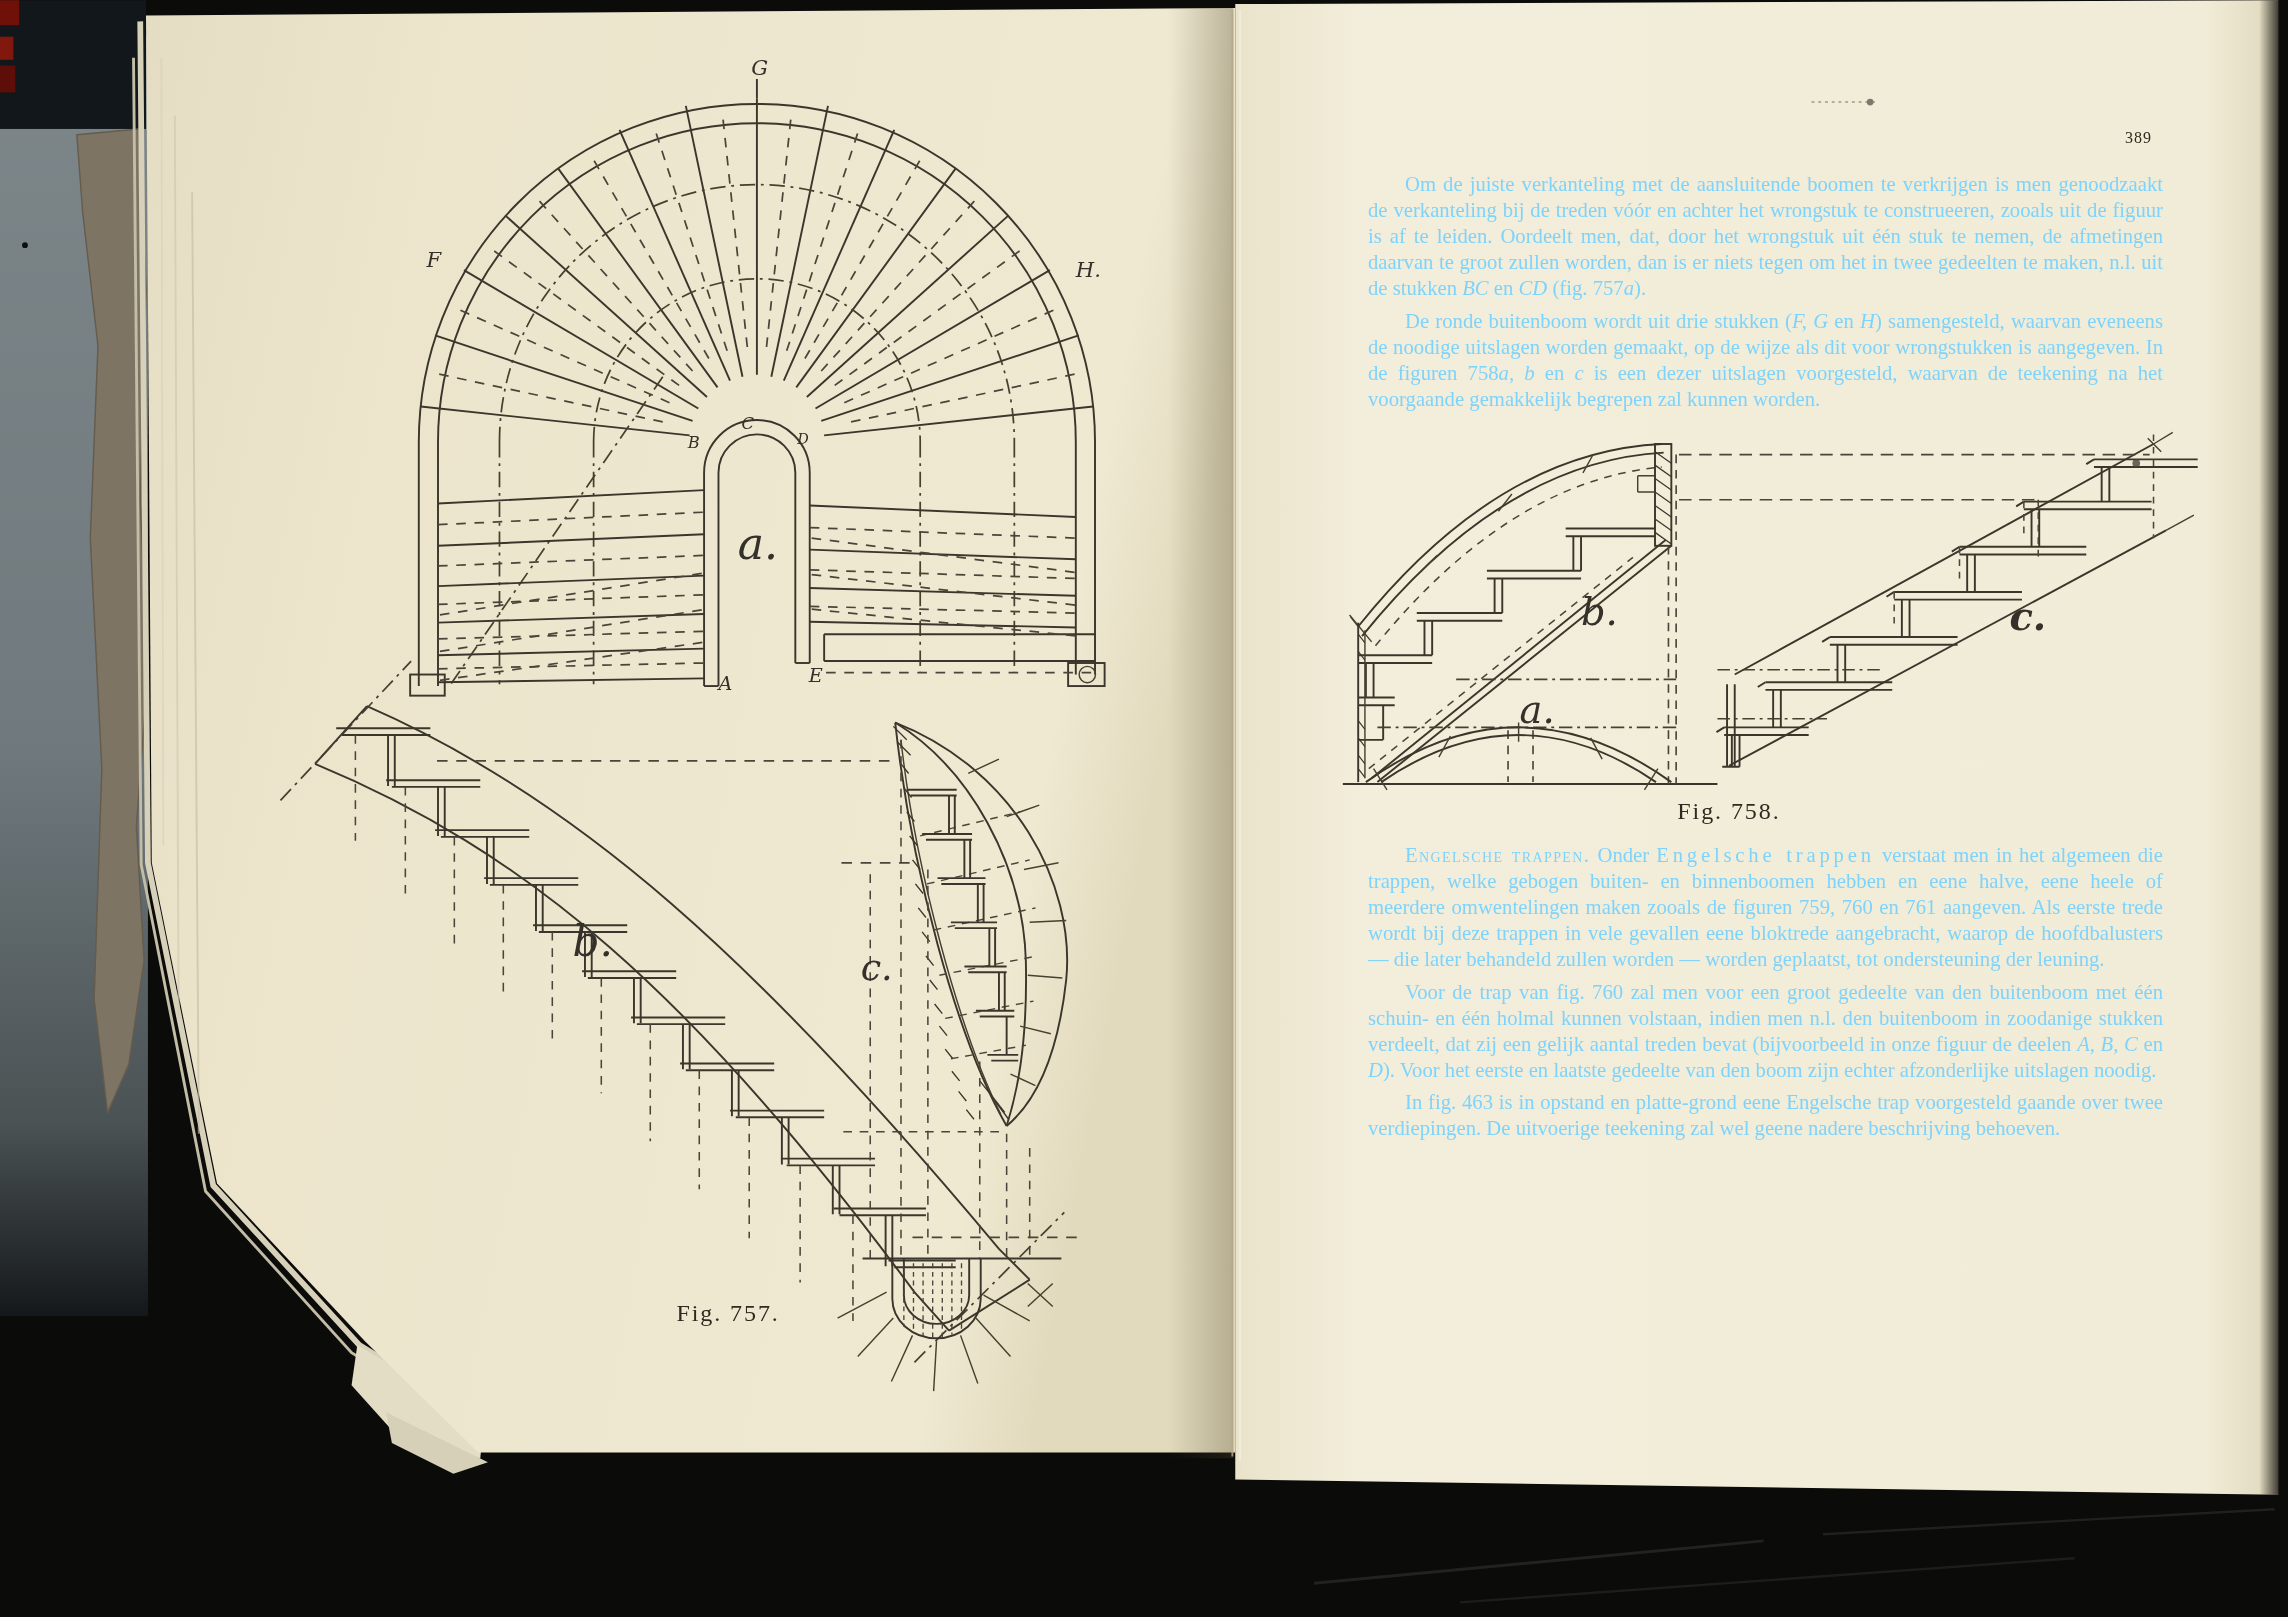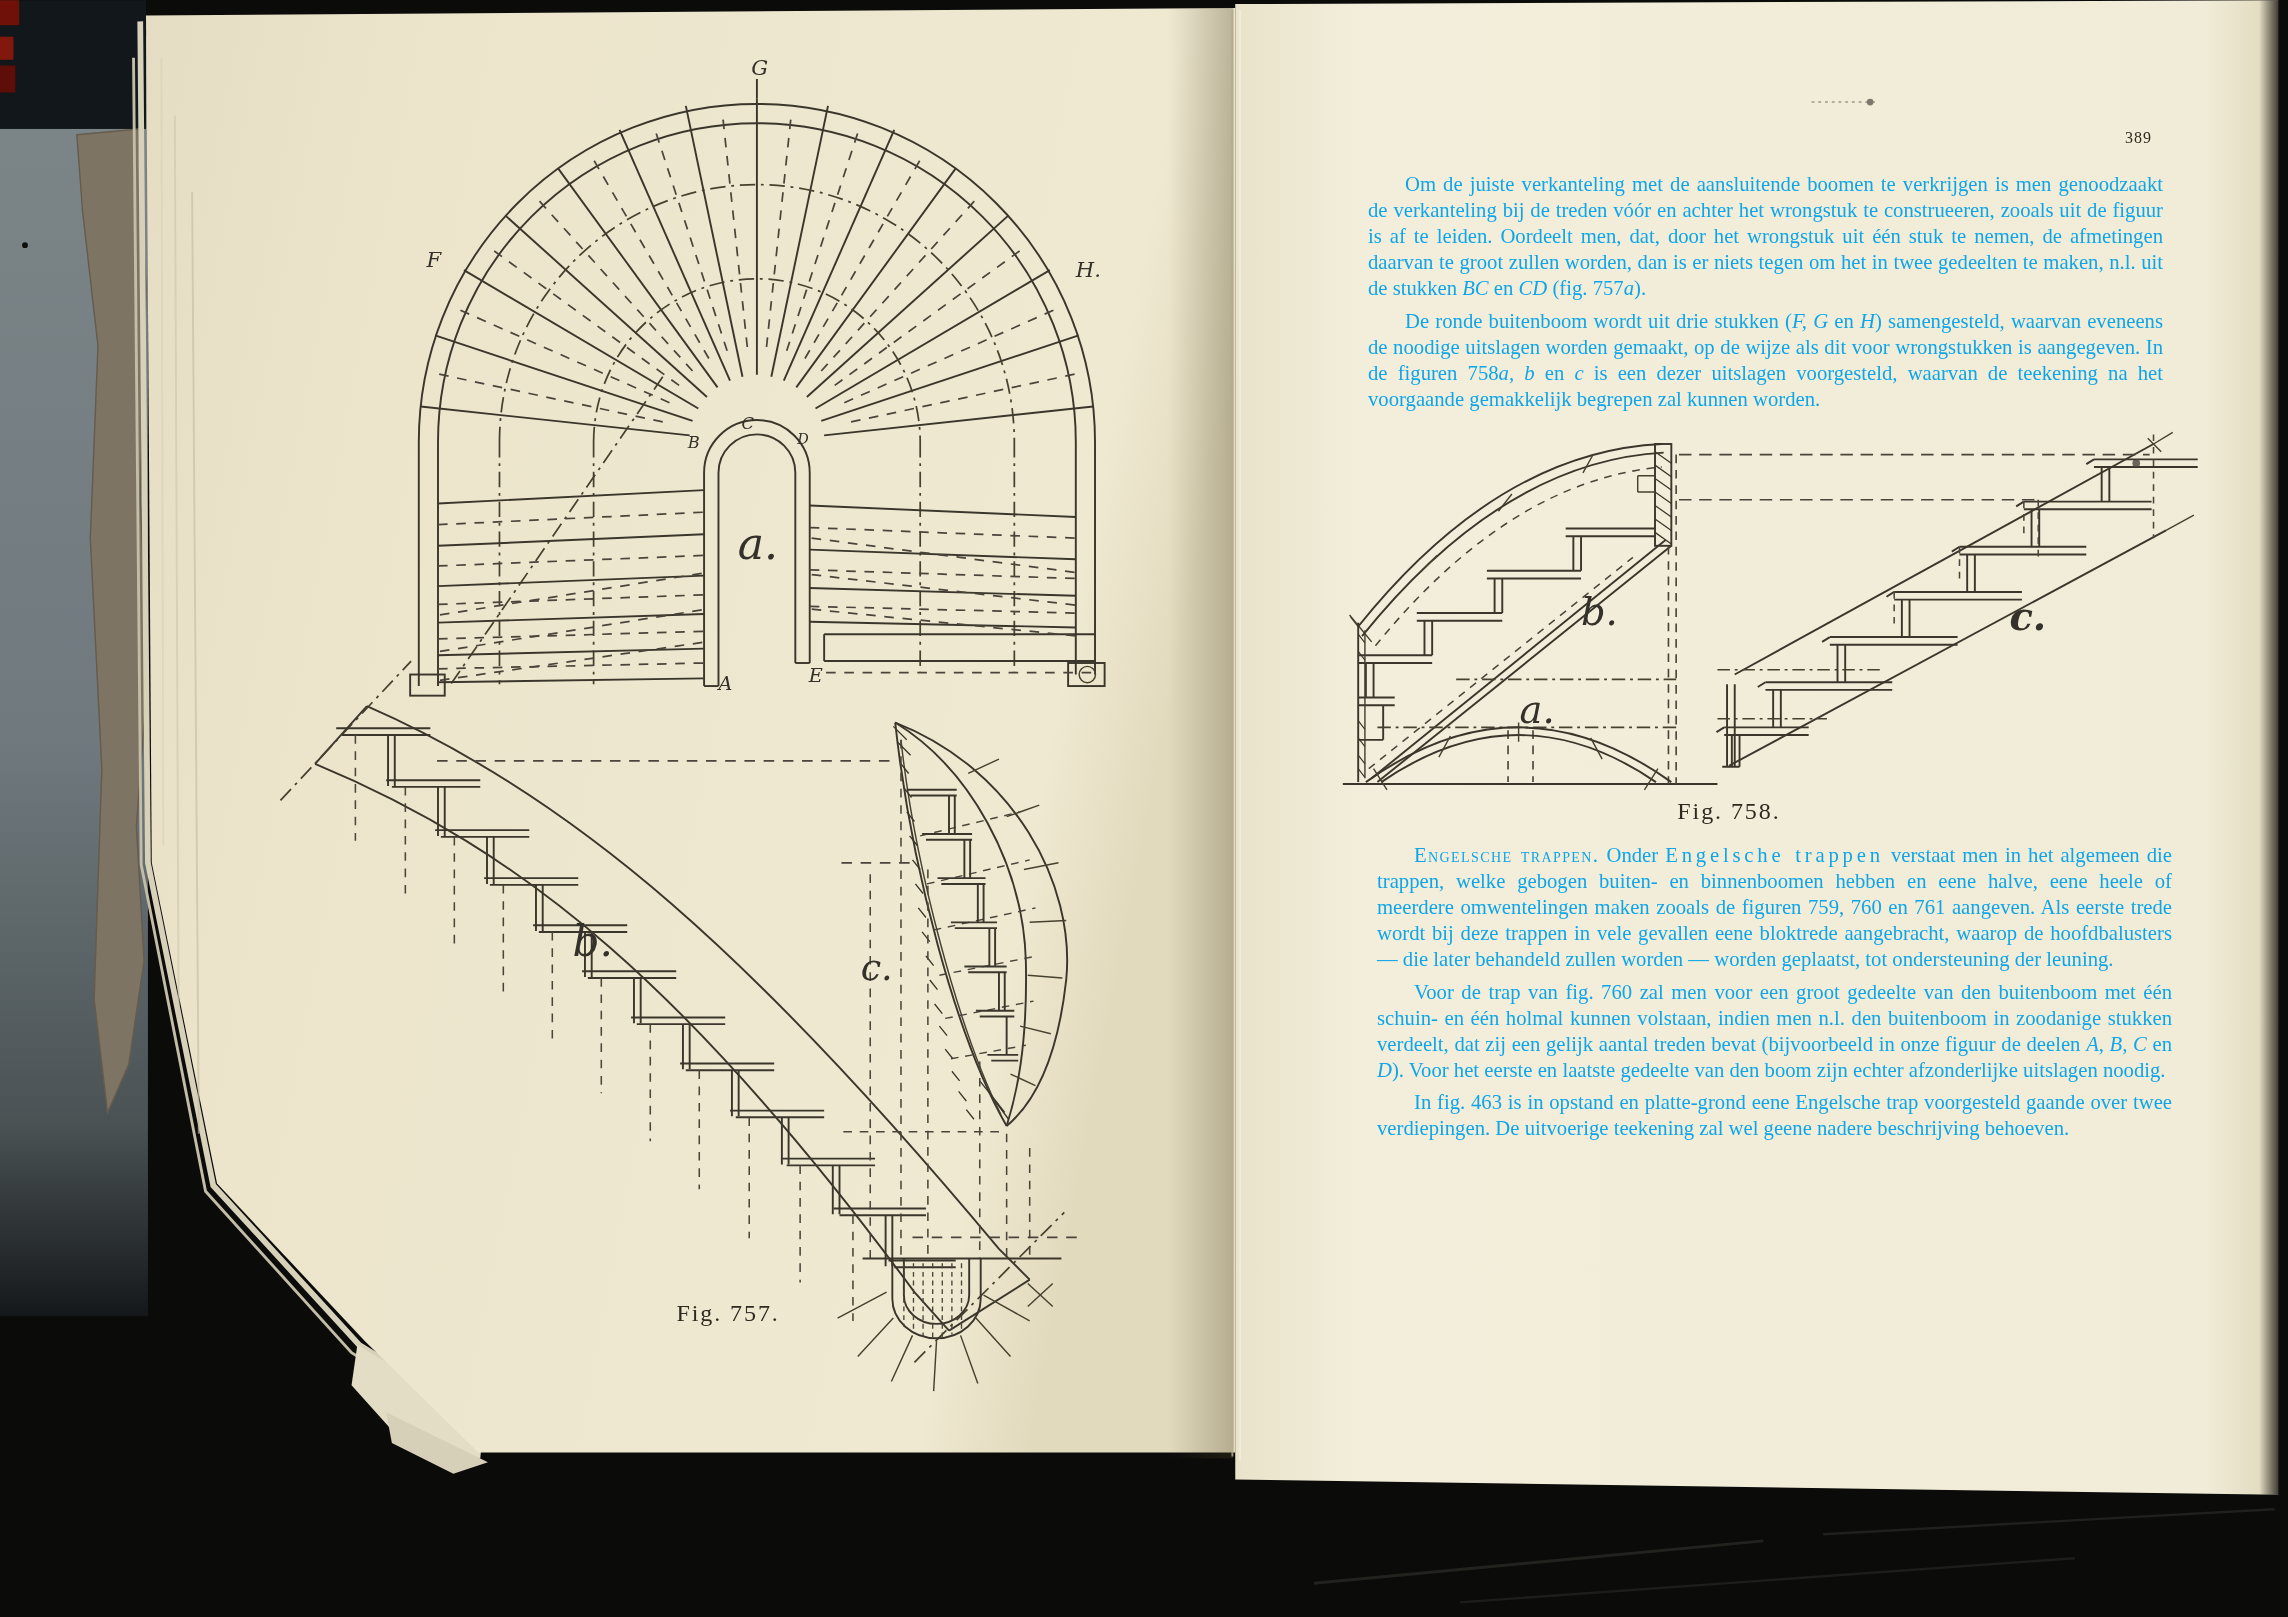--- a/index.html
+++ b/index.html
@@ -5,21 +5,21 @@
   html,body{margin:0;padding:0;background:#0b0b0a;}
   .scan{position:relative;width:2288px;height:1618px;background:#0b0b0a;overflow:hidden;
         font-family:"Liberation Serif","DejaVu Serif",serif;}
   svg{position:absolute;left:0;top:0;}
   .ink{stroke:#3b362b;fill:none;stroke-width:2;}
   .ink15{stroke:#46402f;fill:none;stroke-width:1.5;}
   .dash{stroke:#4a443a;fill:none;stroke-width:1.8;stroke-dasharray:10 9;}
   .dashdot{stroke:#46402f;fill:none;stroke-width:1.8;stroke-dasharray:16 6 3 6;}
   .figlabel{font-family:"DejaVu Serif",serif;font-style:italic;fill:#34302a;}
   .caption{font-family:"Liberation Serif",serif;fill:#2e2a20;letter-spacing:2px;}
-  .rp-text{position:absolute;color:#0ea5e9;font-size:20.7px;line-height:26px;text-align:justify;}
+  .rp-text{position:absolute;color:#7dd3fc;font-size:20.7px;line-height:26px;text-align:justify;}
   .rp-text p{margin:0 0 6.7px 0;text-indent:37px;}
   .run-n{font-style:normal;}
   .run-i{font-style:italic;}
   .run-sc{font-variant:small-caps;letter-spacing:1.4px;}
   .run-sp{letter-spacing:3.8px;}
   .pagenum{position:absolute;color:#2e2a20;font-size:16px;text-align:right;letter-spacing:1px;}
 </style>
 </head>
 <body>
 
@@ -389,20 +389,20 @@
   </g>
 </svg>
 
 <div class="pagenum" style="left:1355px;top:129px;width:797px;">389</div>
 
 <div class="rp-text" style="left:1368px;top:171px;width:795px;">
   <p><span class="run-n">Om de juiste verkanteling met de aansluitende boomen te verkrijgen is men genoodzaakt de verkanteling bij de treden vóór en achter het wrongstuk te construeeren, zooals uit de figuur is af te leiden. Oordeelt men, dat, door het wrongstuk uit één stuk te nemen, de afmetingen daarvan te groot zullen worden, dan is er niets tegen om het in twee gedeelten te maken, n.l. uit de stukken </span><span class="run-i">BC</span><span class="run-n"> en </span><span class="run-i">CD</span><span class="run-n"> (fig. 757</span><span class="run-i">a</span><span class="run-n">).</span></p>
   <p><span class="run-n">De ronde buitenboom wordt uit drie stukken (</span><span class="run-i">F, G</span><span class="run-n"> en </span><span class="run-i">H</span><span class="run-n">) samengesteld, waarvan eveneens de noodige uitslagen worden gemaakt, op de wijze als dit voor wrongstukken is aangegeven. In de figuren 758</span><span class="run-i">a, b</span><span class="run-n"> en </span><span class="run-i">c</span><span class="run-n"> is een dezer uitslagen voorgesteld, waarvan de teekening na het voorgaande gemakkelijk begrepen zal kunnen worden.</span></p>
 </div>
 
-<div class="rp-text" style="left:1368px;top:842px;width:795px;margin-left:9px;">
+<div class="rp-text" style="left:1368px;top:842px;width:795px;">
   <p><span class="run-sc">Engelsche trappen.</span><span class="run-n">  Onder </span><span class="run-sp">Engelsche trappen</span><span class="run-n"> verstaat men in het algemeen die trappen, welke gebogen buiten- en binnenboomen hebben en eene halve, eene heele of meerdere omwentelingen maken zooals de figuren 759, 760 en 761 aangeven.  Als eerste trede wordt bij deze trappen in vele gevallen eene bloktrede aangebracht, waarop de hoofdbalusters — die later behandeld zullen worden — worden geplaatst, tot ondersteuning der leuning.</span></p>
   <p><span class="run-n">Voor de trap van fig. 760 zal men voor een groot gedeelte van den buitenboom met één schuin- en één holmal kunnen volstaan, indien men n.l. den buitenboom in zoodanige stukken verdeelt, dat zij een gelijk aantal treden bevat (bijvoorbeeld in onze figuur de deelen </span><span class="run-i">A, B, C</span><span class="run-n"> en </span><span class="run-i">D</span><span class="run-n">).  Voor het eerste en laatste gedeelte van den boom zijn echter afzonderlijke uitslagen noodig.</span></p>
   <p><span class="run-n">In fig. 463 is in opstand en platte-grond eene Engelsche trap voorgesteld gaande over twee verdiepingen. De uitvoerige teekening zal wel geene nadere beschrijving behoeven.</span></p>
 </div>
 
 </div>
 
 
 </body></html>

